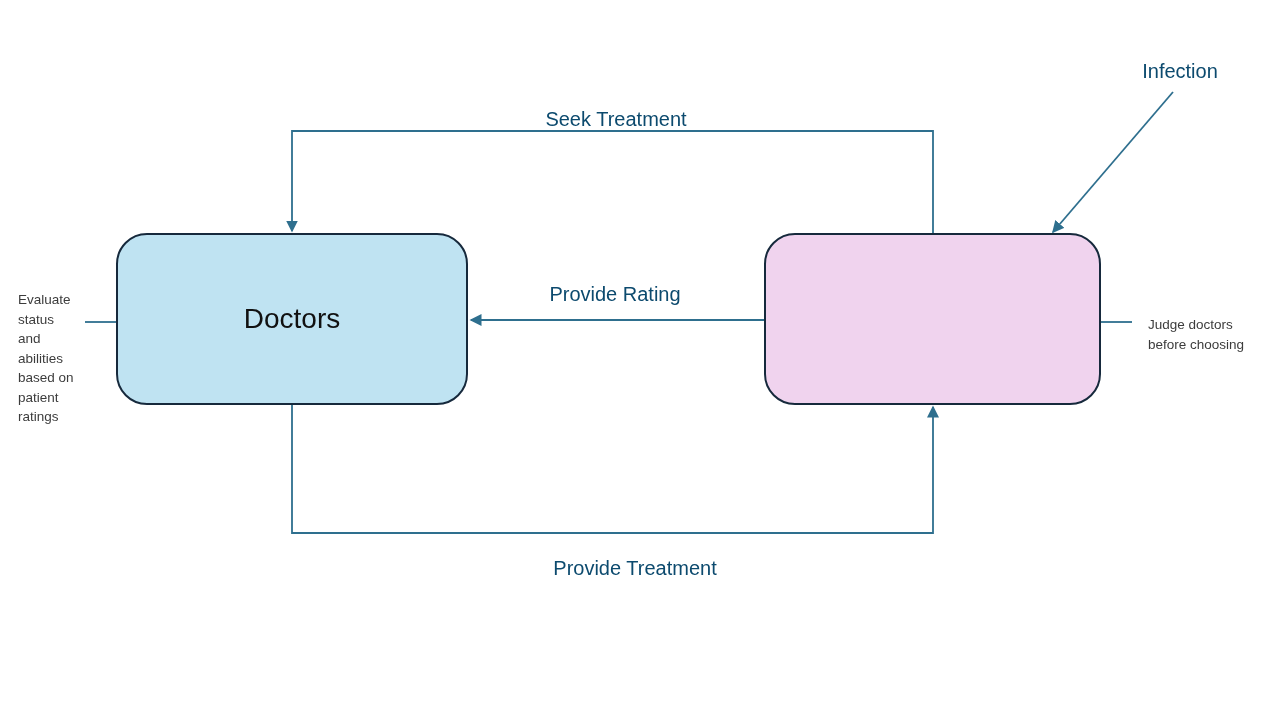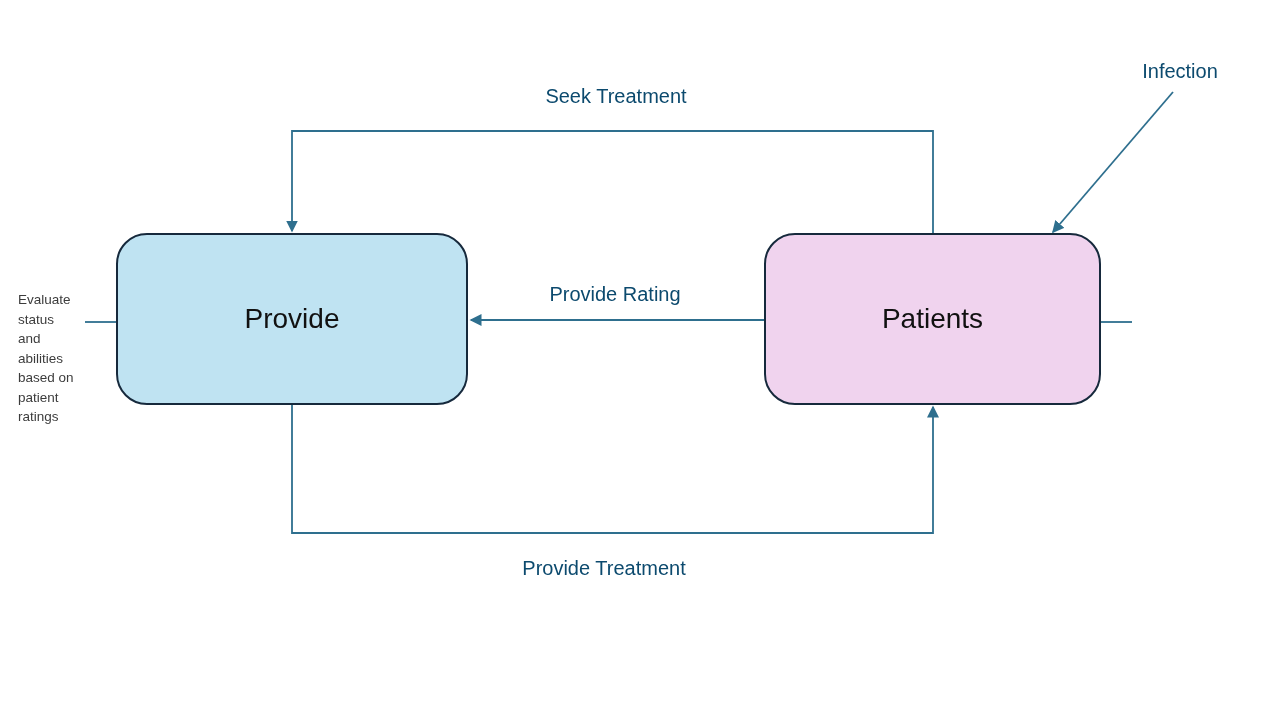--- a/index.html
+++ b/index.html
@@ -34,23 +34,23 @@
     justify-content: center;
     font-size: 28px;
     color: #111111;
   }
   .node-label.doctors { left: 117px; top: 234px; width: 350px; height: 170px; }
   .node-label.patients { left: 765px; top: 234px; width: 335px; height: 170px; }
   .edge-label {
     font-size: 20px;
     transform: translateX(-50%);
   }
-  .edge-label.seek { left: 616px; top: 85px; }
+  .edge-label.seek { left: 616px; top: 108px; }
   .edge-label.rating { left: 615px; top: 283px; }
-  .edge-label.treatment { left: 604px; top: 557px; }
+  .edge-label.treatment { left: 635px; top: 557px; }
   .edge-label.infection { left: 1180px; top: 60px; }
   .side-note {
     position: absolute;
     font-size: 13.5px;
     line-height: 19.5px;
     color: #3c3c3c;
     white-space: pre-line;
     margin-top: 12px;
   }
   .side-note.left { left: 18px; top: 278px; width: 80px; }
@@ -78,29 +78,30 @@
 
     <line x1="85" y1="322" x2="117" y2="322" stroke="#2E6F8E" stroke-width="1.8"></line>
 
     <line x1="1100" y1="322" x2="1132" y2="322" stroke="#2E6F8E" stroke-width="1.8"></line>
 
     <rect x="117" y="234" width="350" height="170" rx="30" ry="30" stroke="#16293C" stroke-width="2" fill="#BFE3F2"></rect>
 
     <rect x="765" y="234" width="335" height="170" rx="30" ry="30" stroke="#16293C" stroke-width="2" fill="#F0D3EE"></rect>
   </svg>
 
-  <div class="node-label doctors">Provide</div>
-  <div class="node-label patients">Patients</div>
+  <div class="node-label doctors">Doctors</div>
 
   <div class="label edge-label seek">Seek Treatment</div>
   <div class="label edge-label rating">Provide Rating</div>
   <div class="label edge-label treatment">Provide Treatment</div>
   <div class="label edge-label infection">Infection</div>
 
   <div class="side-note left">Evaluate
 status
 and
 abilities
 based on
 patient
 ratings</div>
+  <div class="side-note right">Judge doctors
+before choosing</div>
 
 </div>
 
 </body></html>

